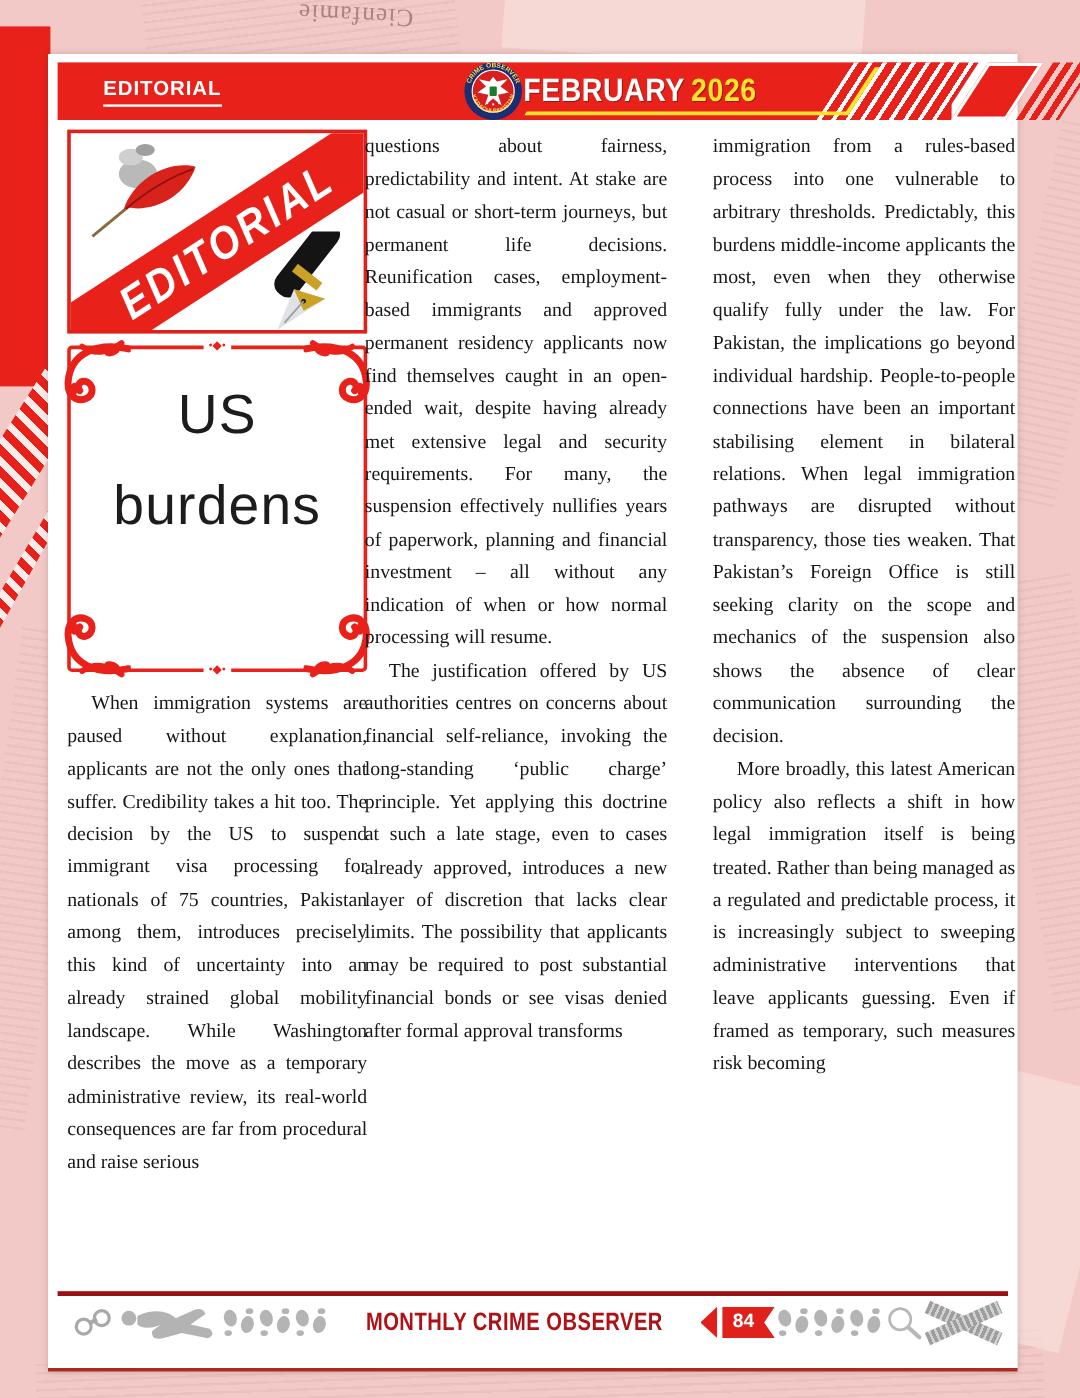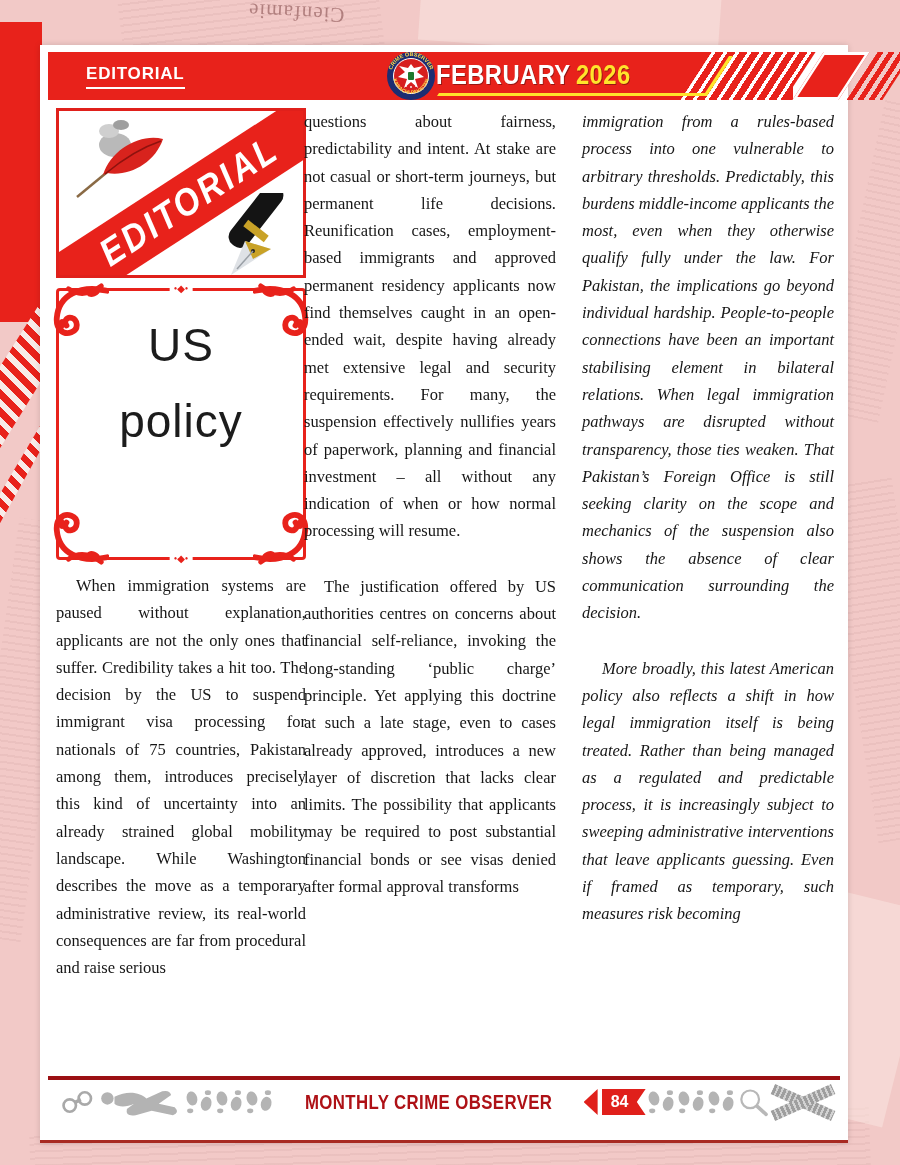--- a/index.html
+++ b/index.html
@@ -42,23 +42,23 @@
   .feb-underline{position:absolute;left:390px;top:41px;width:268px;height:3px;background:#ffe32b;
       transform:skewX(-33deg);}
   .feb-slash{position:absolute;left:668px;top:4px;width:4px;height:40px;background:#ffe32b;
       transform:skewX(-33deg);}
   .logo{position:absolute;left:338px;top:-1px;width:50px;height:50px;}
   
   .col{position:absolute;top:108px;font-family:"Liberation Serif",serif;font-size:16.5px;
       line-height:27.3px;color:#161616;text-align:justify;}
   .col1{left:56px;width:250px;}
   .col2{left:304px;width:252px;}
-  .col3{left:582px;width:252px;font-style:italic;}
+  .col3{left:594px;width:252px;}
   .para{margin:0;}
-  .indent{text-indent:20px;margin-top:28px;}
+  .indent{text-indent:20px;}
   
   .artbox{position:relative;width:250px;height:170px;border:3px solid #e0201b;
       box-sizing:border-box;background:#fff;overflow:hidden;}
   .ribbon{position:absolute;left:-30px;top:62px;width:320px;height:56px;background:#e8221b;
       transform:rotate(-33deg);display:flex;align-items:center;justify-content:center;}
   .ribbon span{color:#fff;font-weight:bold;font-style:italic;font-size:33px;letter-spacing:3px;
       font-family:"Liberation Sans",sans-serif;transform:scaleY(1.15);}
   .quill{position:absolute;left:4px;top:4px;}
   .fpen{position:absolute;right:-4px;bottom:-4px;}
   
@@ -187,21 +187,21 @@
       <svg class="corner c-br" viewBox="0 0 60 60">
         <path d="M58 8 C30 2 8 12 6 36 C5 48 13 54 21 51 C29 48 28 38 21 36 C16 35 13 40 16 44" fill="none" stroke="#e8221b" stroke-width="6" stroke-linecap="round"></path>
         <path d="M52 3 C40 12 28 13 18 6" fill="none" stroke="#e8221b" stroke-width="5" stroke-linecap="round"></path>
         <ellipse cx="44" cy="10" rx="7" ry="4" fill="#e8221b" transform="rotate(-20 44 10)"></ellipse>
         <ellipse cx="10" cy="44" rx="4" ry="7" fill="#e8221b" transform="rotate(20 10 44)"></ellipse>
       </svg>
       <span class="mid-orn mo-t">•◆•</span>
       <span class="mid-orn mo-b">•◆•</span>
       <div class="frame-title">
         <div>US</div>
-        <div>policy</div>
+        <div>burdens</div>
       </div>
     </div>
 
     <p class="para indent" style="margin-top:12px;">When immigration systems are paused without explanation, applicants are not the only ones that suffer. Credibility takes a hit too. The decision by the US to suspend immigrant visa processing for nationals of 75 countries, Pakistan among them, introduces precisely this kind of uncertainty into an already strained global mobility landscape. While Washington describes the move as a temporary administrative review, its real-world consequences are far from procedural and raise serious</p>
   </div>
 
   <div class="col col2">
     <p class="para">questions about fairness, predictability and intent. At stake are not casual or short-term journeys, but permanent life decisions. Reunification cases, employment-based immigrants and approved permanent residency applicants now find themselves caught in an open-ended wait, despite having already met extensive legal and security requirements. For many, the suspension effectively nullifies years of paperwork, planning and financial investment – all without any indication of when or how normal processing will resume.</p>
     <p class="para indent">The justification offered by US authorities centres on concerns about financial self-reliance, invoking the long-standing ‘public charge’ principle. Yet applying this doctrine at such a late stage, even to cases already approved, introduces a new layer of discretion that lacks clear limits. The possibility that applicants may be required to post substantial financial bonds or see visas denied after formal approval transforms</p>
   </div>

